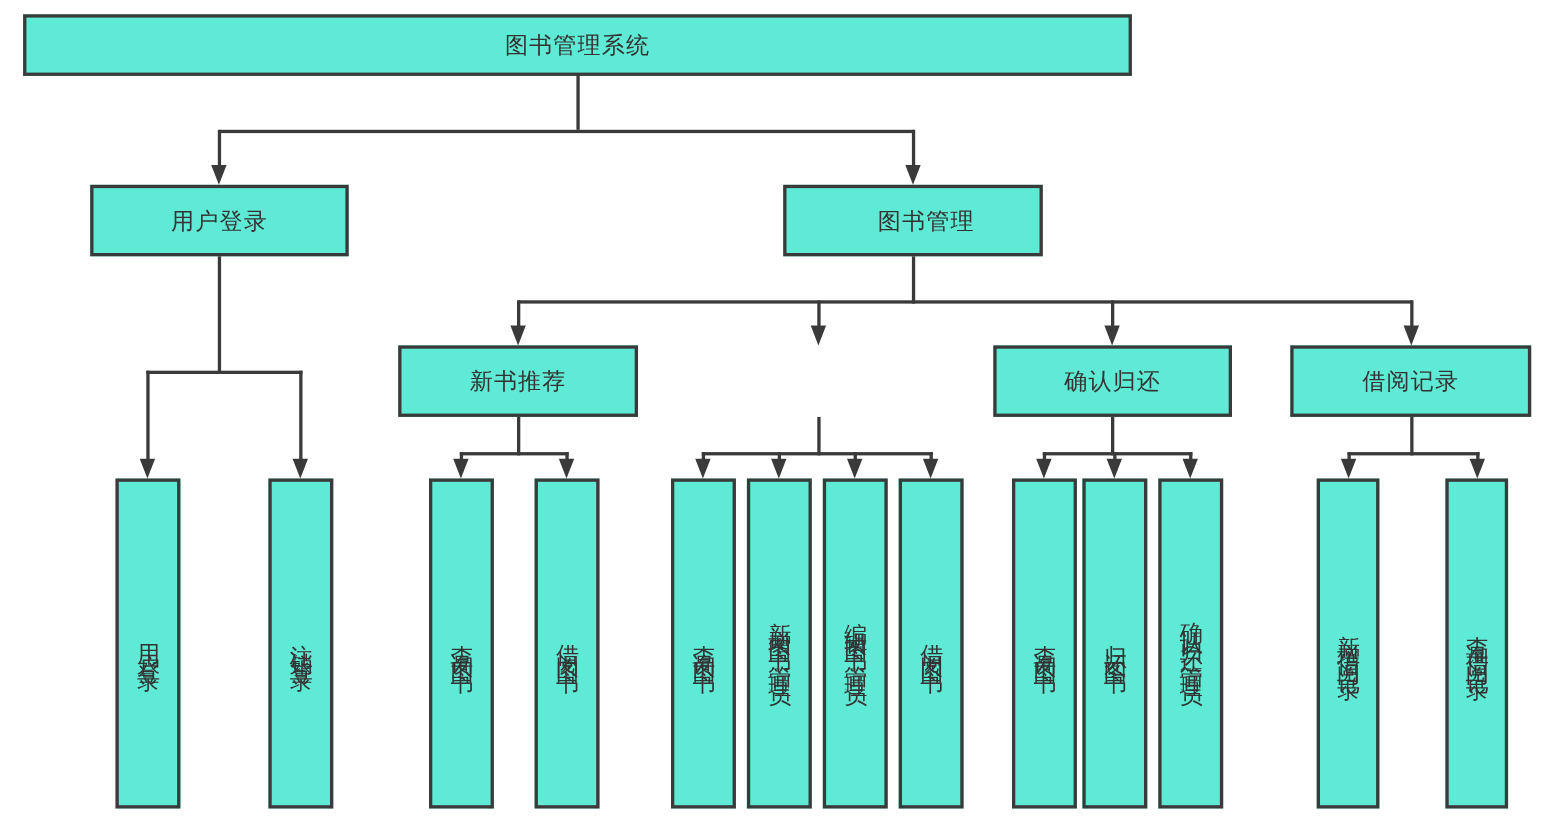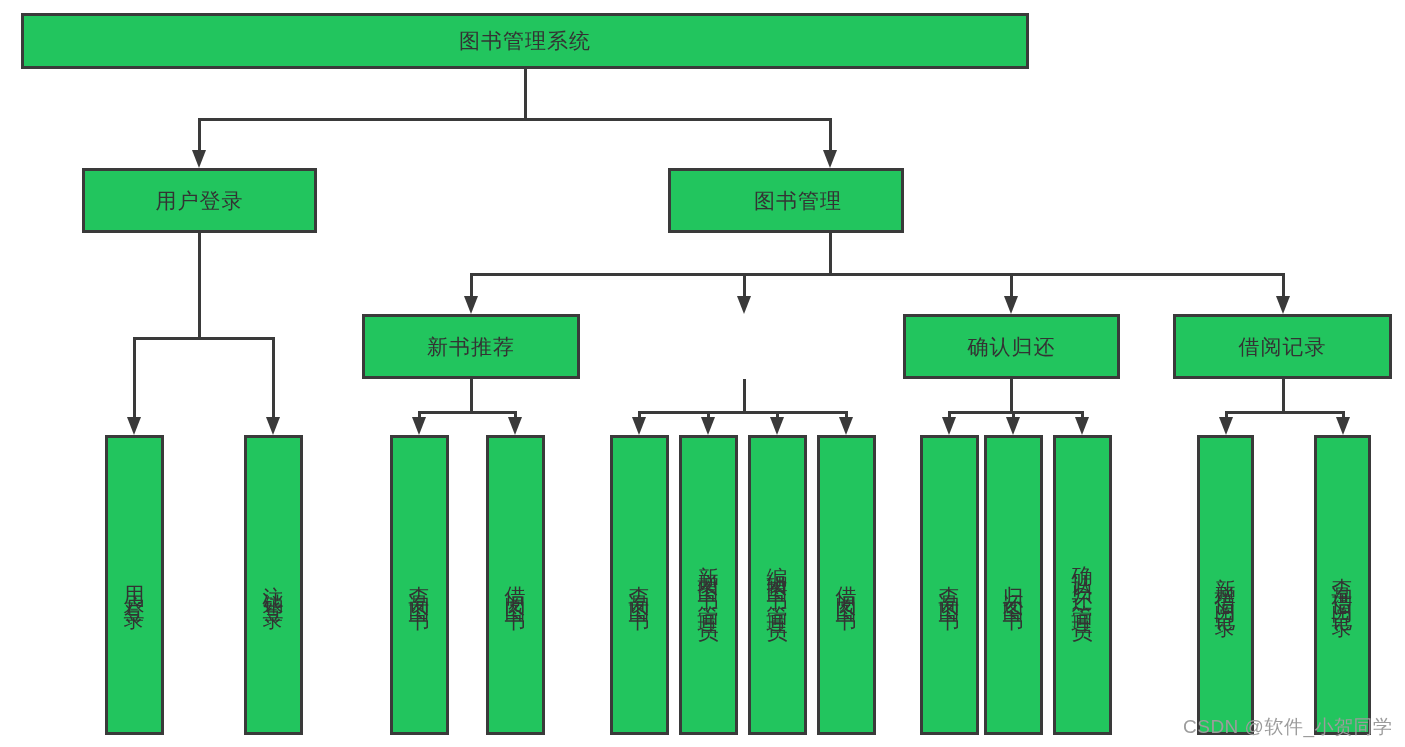--- a/index.html
+++ b/index.html
@@ -12,21 +12,21 @@
   .canvas{
     position:relative;
     width:1405px;height:747px;
     background:#ffffff;
     overflow:hidden;
   }
   .box{
     position:absolute;
     box-sizing:border-box;
     border:3px solid var(--line);
-    background:#22c55e;
+    background:#5eead4;
     display:flex;align-items:center;justify-content:center;
     color:var(--text);
     font-size:21px;
     letter-spacing:1px;
   }
   .leaf span{
     writing-mode:vertical-rl;
     text-orientation:mixed;
     letter-spacing:8px;
     line-height:1;
@@ -59,21 +59,21 @@
 <div class="canvas">
 
   <div class="box" style="left:21px;top:13px;width:1008px;height:56px;">
     <span>图书管理系统</span>
   </div>
 
   <div class="box" style="left:82px;top:168px;width:235px;height:65px;">
     <span>用户登录</span>
   </div>
 
-  <div class="box" style="left:668px;top:168px;width:236px;height:65px;padding-left:24px;">
+  <div class="box" style="left:712px;top:168px;width:236px;height:65px;padding-left:24px;">
     <span>图书管理</span>
   </div>
 
   <div class="box" style="left:362px;top:314px;width:218px;height:65px;">
     <span>新书推荐</span>
   </div>
 
 
   <div class="box" style="left:903px;top:314px;width:217px;height:65px;">
     <span>确认归还</span>
@@ -179,15 +179,14 @@
   <div class="vline" style="left:1081px;top:411px;height:10px;"></div>
   <div class="arrow" style="left:1075px;top:417px;"></div>
 
   <div class="vline" style="left:1282px;top:379px;height:35px;"></div>
   <div class="hline" style="left:1225px;top:411px;width:120px;"></div>
   <div class="vline" style="left:1225px;top:411px;height:10px;"></div>
   <div class="arrow" style="left:1219px;top:417px;"></div>
   <div class="vline" style="left:1342px;top:411px;height:10px;"></div>
   <div class="arrow" style="left:1336px;top:417px;"></div>
 
-  <div class="watermark">CSDN @软件_小贺同学</div>
 
 </div>
 
 </body></html>

